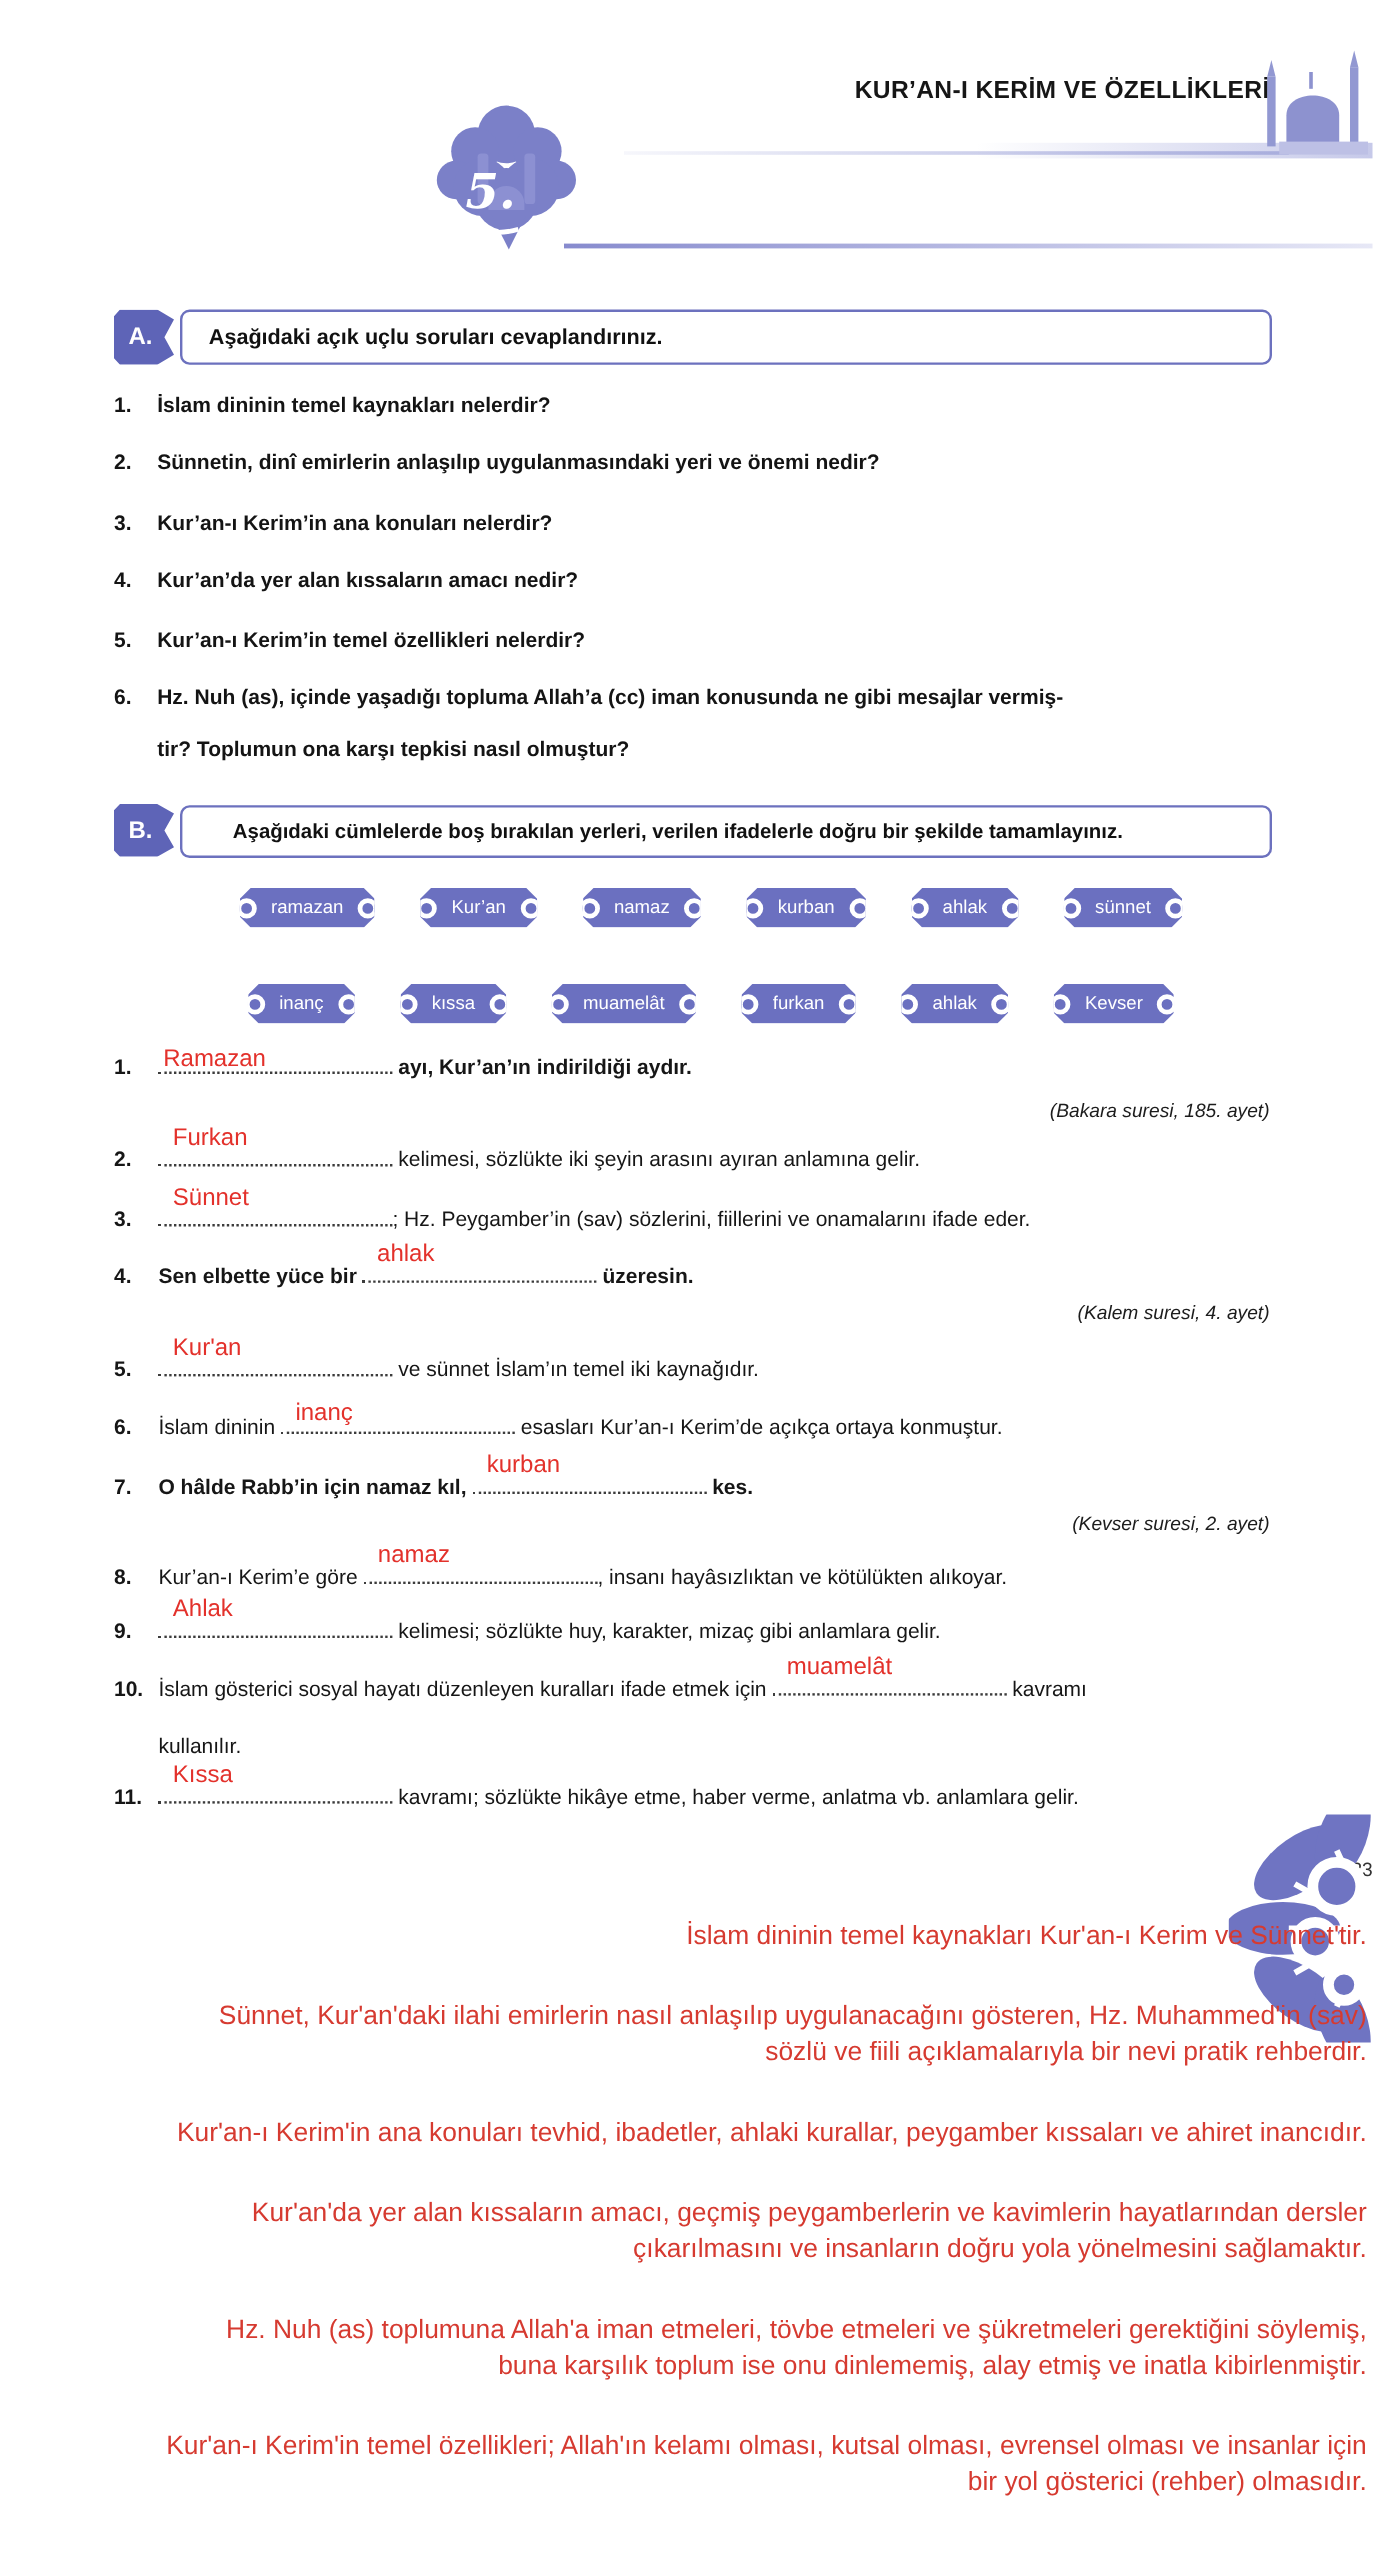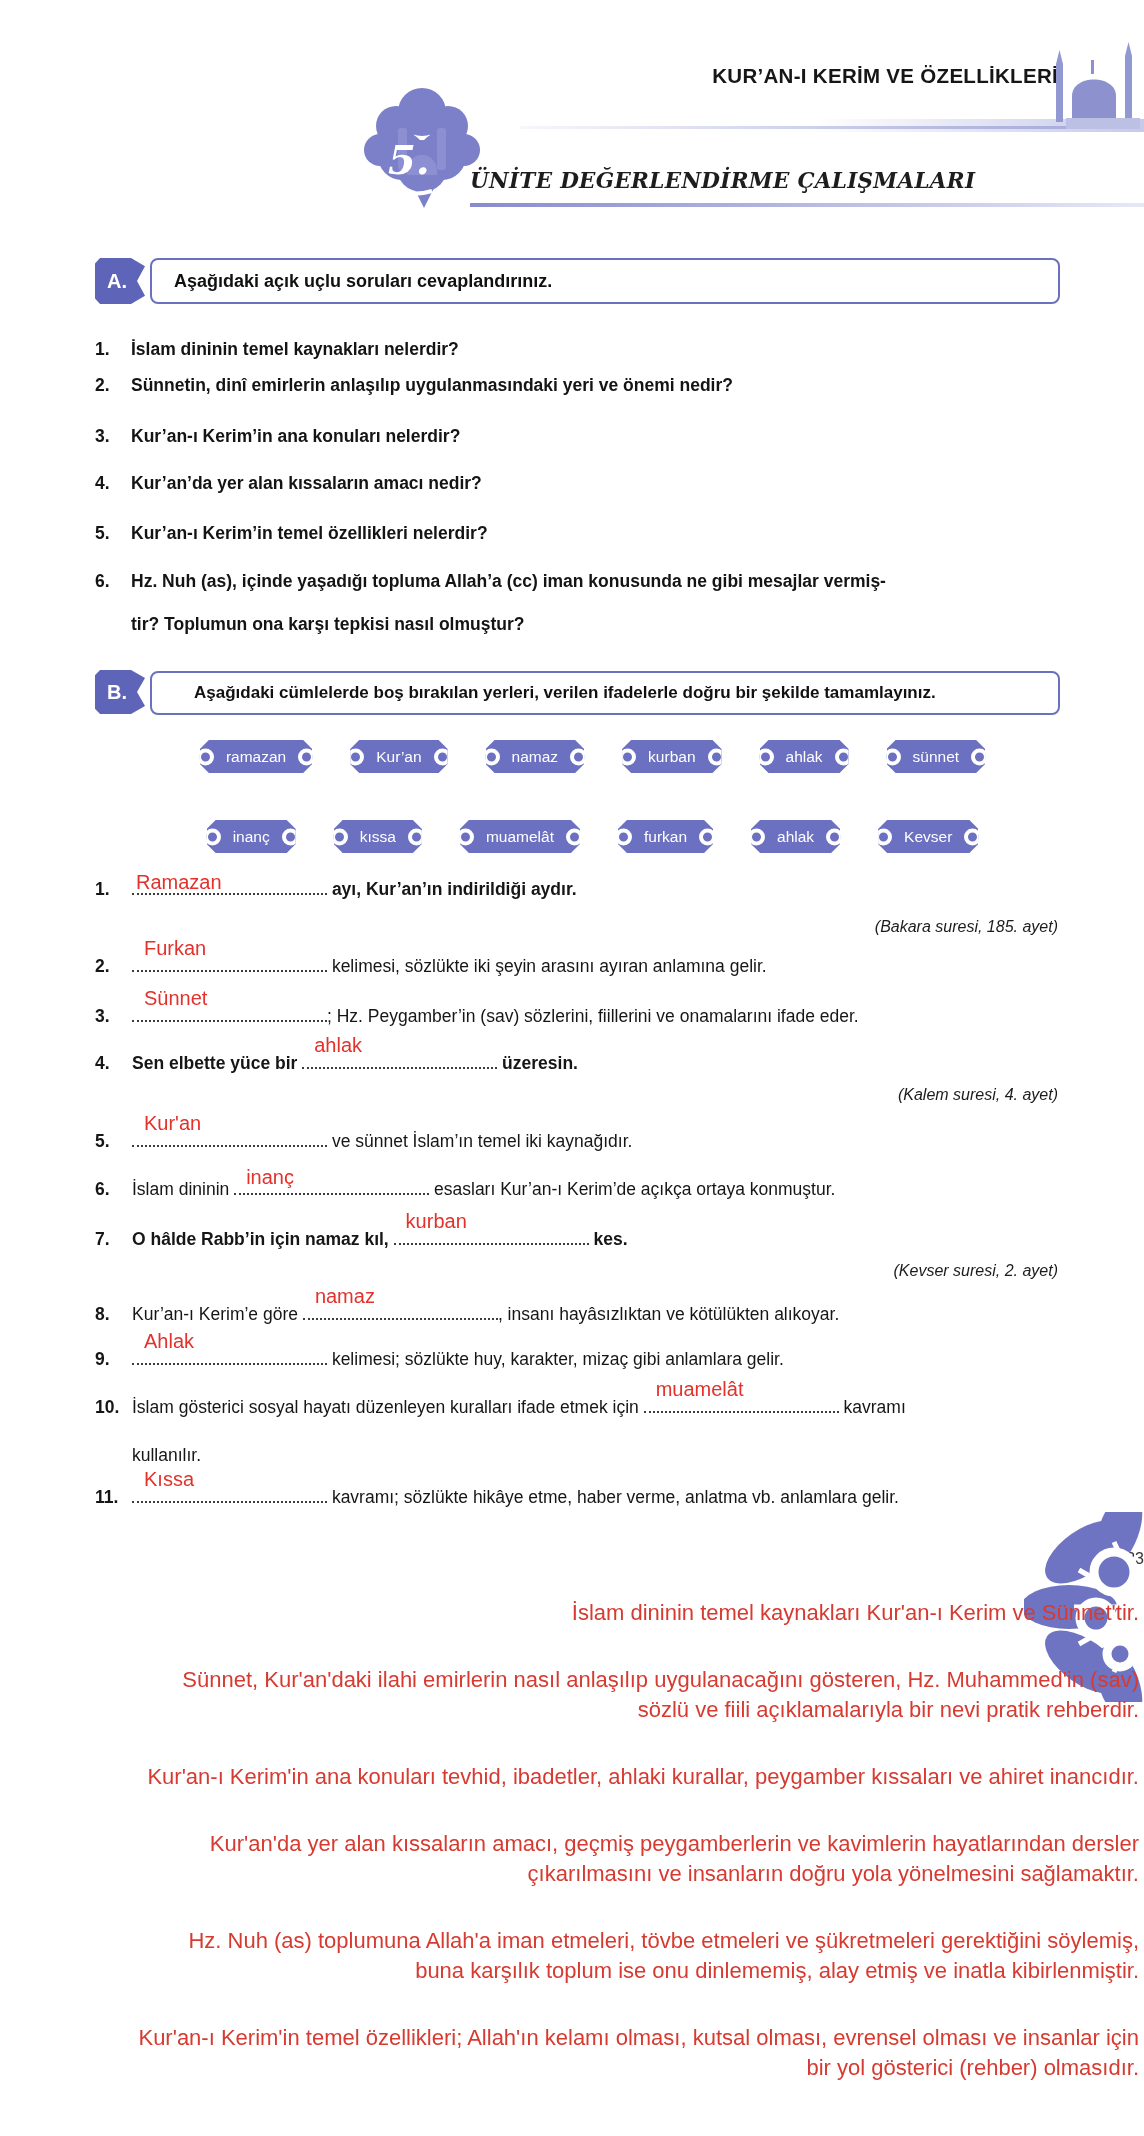--- a/index.html
+++ b/index.html
@@ -156,31 +156,30 @@
       </g>
       <g fill="#8c90d2">
         <rect x="46" y="50" width="9" height="42" rx="3"></rect>
         <rect x="85" y="50" width="9" height="42" rx="3"></rect>
         <path d="M55,92 A15,15 0 0 1 85,92 L85,97 L55,97 Z"></path>
       </g>
       <path d="M26,100 Q50,122 80,113" stroke="#ffffff" stroke-width="4" fill="none"></path>
     </svg>
   </div>
   <div class="unit-number">5.</div>
-  <div class="unit-title">ÜNİTE DEĞERLENDİRME ÇALIŞMALARI</div>
   <div class="unit-rule"></div>
 
   <div class="sec-badge sec-a-badge">
     <span>A.</span>
   </div>
   <div class="sec-box sec-a-box">
     <span>Aşağıdaki açık uçlu soruları cevaplandırınız.</span>
   </div>
 
-  <div class="q" style="top:336px"><span class="qnum">1.</span><span>İslam dininin temel kaynakları nelerdir?</span></div>
+  <div class="q" style="top:324px"><span class="qnum">1.</span><span>İslam dininin temel kaynakları nelerdir?</span></div>
   <div class="q" style="top:372px"><span class="qnum">2.</span><span>Sünnetin, dinî emirlerin anlaşılıp uygulanmasındaki yeri ve önemi nedir?</span></div>
   <div class="q" style="top:423px"><span class="qnum">3.</span><span>Kur’an-ı Kerim’in ana konuları nelerdir?</span></div>
   <div class="q" style="top:470px"><span class="qnum">4.</span><span>Kur’an’da yer alan kıssaların amacı nedir?</span></div>
   <div class="q" style="top:520px"><span class="qnum">5.</span><span>Kur’an-ı Kerim’in temel özellikleri nelerdir?</span></div>
   <div class="q" style="top:568px"><span class="qnum">6.</span><span>Hz. Nuh (as), içinde yaşadığı topluma Allah’a (cc) iman konusunda ne gibi mesajlar vermiş-</span><div class="q-l2">tir? Toplumun ona karşı tepkisi nasıl olmuştur?</div></div>
 
   <div class="sec-badge sec-b-badge">
     <span>B.</span>
   </div>
   <div class="sec-box sec-b-box">

